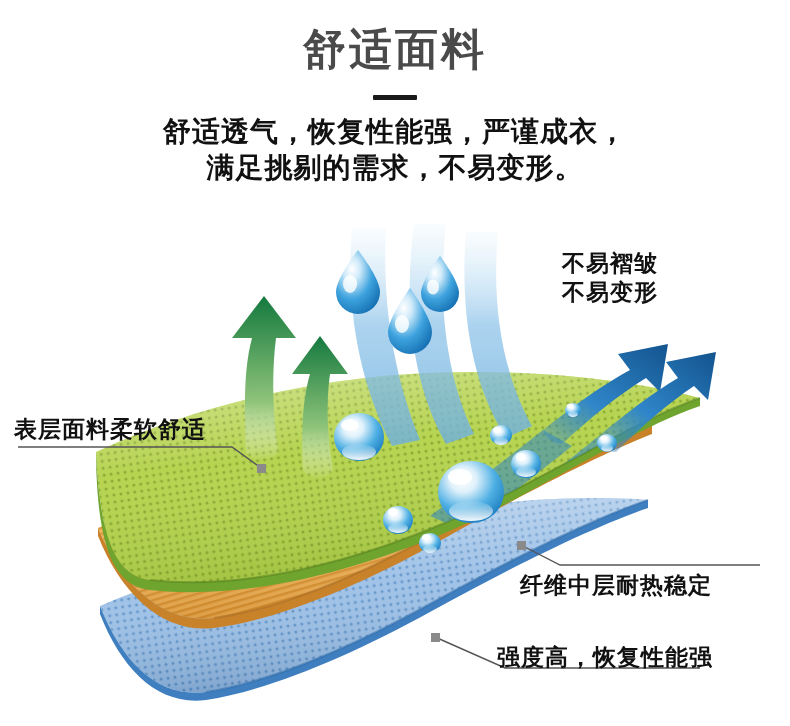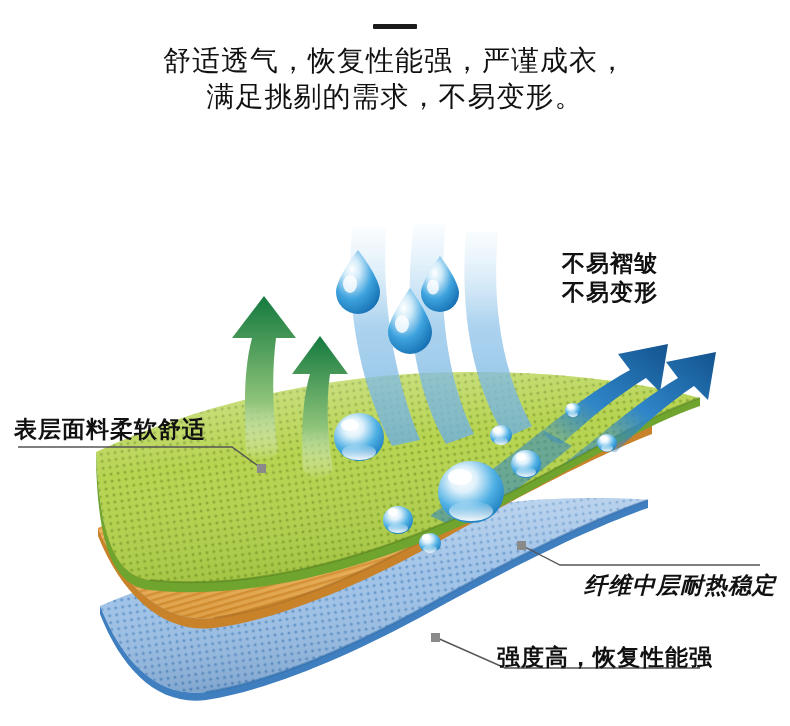--- a/index.html
+++ b/index.html
@@ -16,41 +16,42 @@
   .hdr{position:absolute;left:0;top:0;width:790px;text-align:center;}
   .hdr-title{
     font-size:43px;font-weight:bold;color:#4a4a4a;
     letter-spacing:3px;line-height:1;padding-top:28px;
   }
   .hdr-rule{
     width:44px;height:5px;background:#1a1a1a;
     margin:24px auto 0 auto;border-radius:1px;
   }
   .hdr-sub{
-    margin-top:14px;font-size:28px;font-weight:normal;color:#111;
+    margin-top:14px;font-size:28px;font-weight:bold;color:#111;
     line-height:1.28;letter-spacing:1px;
   }
 
   
   .lbl{position:absolute;font-size:23px;font-weight:bold;color:#111;
        letter-spacing:1px;white-space:nowrap;line-height:1.25;}
   #lbl-top    {left:14px; top:415px;}
   #lbl-right  {left:562px;top:249px;}
-  #lbl-mid    {left:584px;top:571px;font-style:italic;}
+  #lbl-mid    {left:520px;top:571px;}
   #lbl-bot    {left:497px;top:643px;}
 
   
   #art{position:absolute;left:0;top:0;width:790px;height:726px;}
 </style>
 </head>
 <body>
 
 <div id="stage">
 
   <div class="hdr">
+    <div class="hdr-title">舒适面料</div>
     <div class="hdr-rule"></div>
     <div class="hdr-sub">
       <div>舒适透气，恢复性能强，严谨成衣，</div>
       <div>满足挑剔的需求，不易变形。</div>
     </div>
   </div>
 
   <svg id="art" viewBox="0 0 790 726">
     <defs>
 

